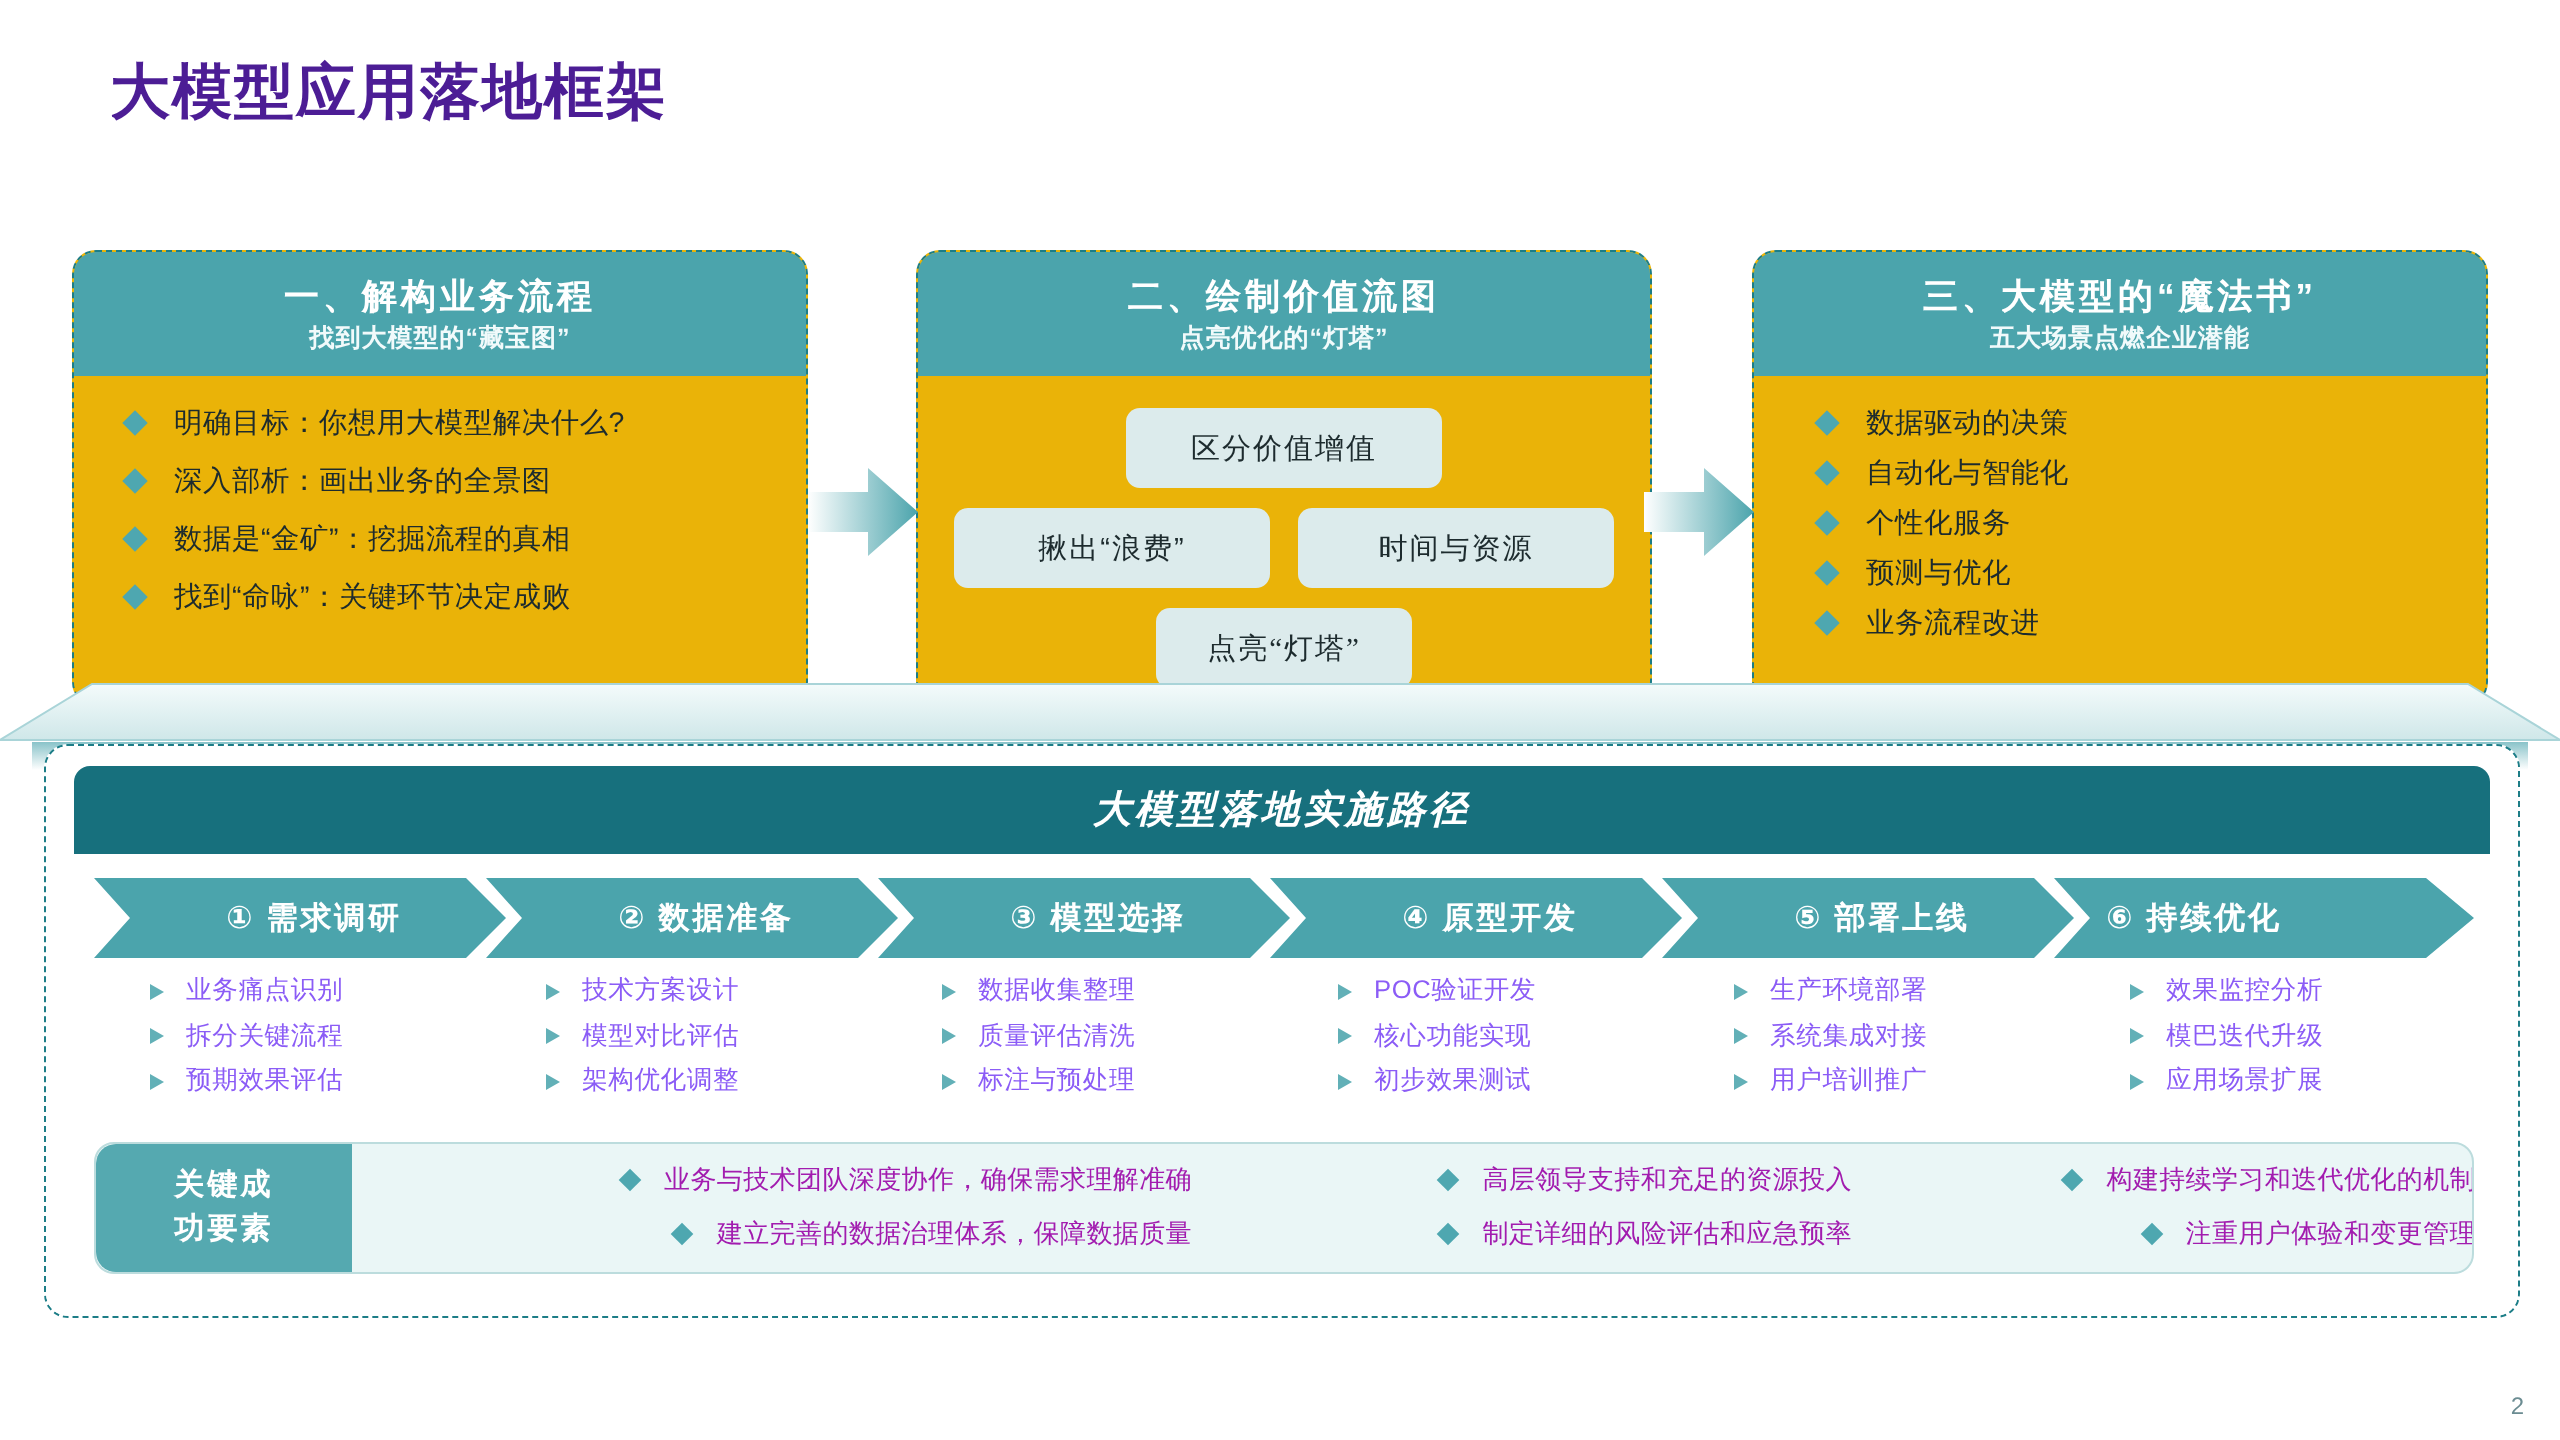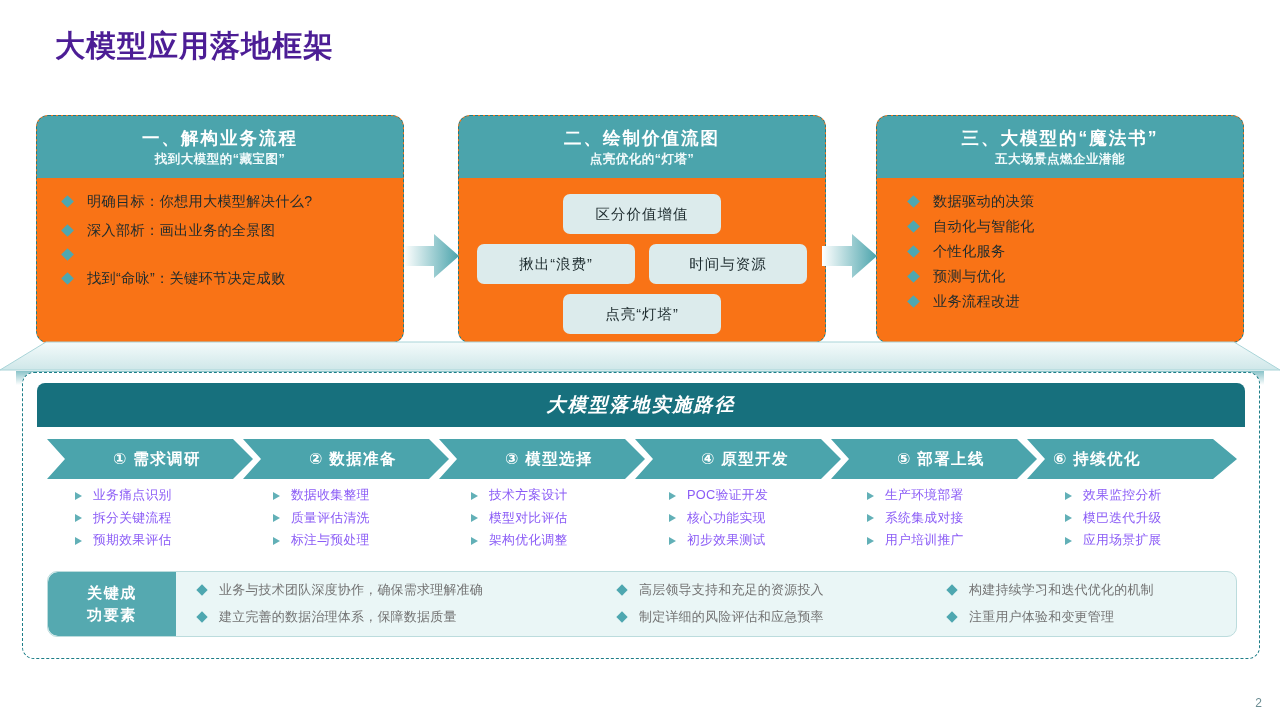--- a/index.html
+++ b/index.html
@@ -14,24 +14,24 @@
   
   .slide-title {
     position: absolute; left: 55px; top: 26px;
     font-size: 30px; font-weight: 700; color: #4c1d95;
     letter-spacing: 1px;
   }
 
   
   .cards { position:absolute; left:0; top:107px; width:1280px; height:230px; }
   .card {
-    position: absolute; top: 8px; width: 368px; height: 228px;
+    position: absolute; top: 18px; width: 368px; height: 228px;
     border: 1.6px dashed #1c7d87;
     border-radius: 12px;
-    background: #f97316;
+    background: #eab308;
     overflow: hidden;
   }
   .card.c1 { left: 36px; }
   .card.c2 { left: 458px; }
   .card.c3 { left: 876px; }
   .card-head {
     background: #4ba4ac;
     height: 62px;
     border-radius: 9px 9px 0 0;
     display: flex; flex-direction: column;
@@ -65,21 +65,21 @@
 
   
   .chips { padding: 2px 18px 0 18px; }
   .chip-row { display: flex; gap: 14px; margin-bottom: 10px; justify-content: center; }
   .chip {
     background: #dcebec; border-radius: 7px;
     height: 40px; width: 158px;
     display: flex; align-items: center; justify-content: center;
     color: #1d2b2e; font-size: 14.5px; letter-spacing: 1px;
   }
-  .chip.wide { width: 158px; }
+  .chip.wide { width: 128px; font-family: Liberation Serif, serif; }
 
   
   .arrow { position: absolute; top: 233px; width: 56px; height: 46px; }
   .arrow.a1 { left: 404px; }
   .arrow.a2 { left: 822px; }
 
   
   .funnel { position: absolute; left: 0; top: 340px; width: 1280px; height: 48px; }
 
   
@@ -152,22 +152,22 @@
     border-radius: 10px 0 0 10px;
     flex: 0 0 auto;
   }
   .ksf-cols { flex: 1; display: flex; padding: 9px 0 0 0; }
   .ksf-col { padding-left: 22px; }
   .ksf-col.w1 { width: 420px; }
   .ksf-col.w2 { width: 330px; }
   .ksf-col.w3 { width: 312px; }
   .ksf-col li {
     list-style: none; display: flex; align-items: center;
-    font-size: 13px; color: #737373; margin-bottom: 9px;
-    letter-spacing: .2px; white-space: nowrap;
+    font-size: 13px; color: #a21caf; margin-bottom: 9px;
+    letter-spacing: .2px; white-space: nowrap; justify-content: flex-end;
   }
   .kdia {
     width: 8px; height: 8px; background: #4ea7b0;
     transform: rotate(45deg); margin-right: 13px; flex: 0 0 auto;
   }
 
   .page-num {
     position: absolute; right: 18px; bottom: 10px;
     font-size: 12px; color: #6b8c92;
   }
@@ -191,20 +191,21 @@
           <li>
               <span class="dia"></span>
               <span>明确目标：你想用大模型解决什么?</span>
             </li>
           <li>
               <span class="dia"></span>
               <span>深入部析：画出业务的全景图</span>
             </li>
           <li>
               <span class="dia"></span>
+              <span>数据是“金矿”：挖掘流程的真相</span>
             </li>
           <li>
               <span class="dia"></span>
               <span>找到“命咏”：关键环节决定成败</span>
             </li>
         </ul>
       </div>
     </div>
 
     <div class="card c2">
@@ -340,43 +341,43 @@
             <span>拆分关键流程</span>
           </li>
         <li>
             <span class="tri"></span>
             <span>预期效果评估</span>
           </li>
       </ul>
       <ul class="detail-col">
         <li>
             <span class="tri"></span>
+            <span>技术方案设计</span>
+          </li>
+        <li>
+            <span class="tri"></span>
+            <span>模型对比评估</span>
+          </li>
+        <li>
+            <span class="tri"></span>
+            <span>架构优化调整</span>
+          </li>
+      </ul>
+      <ul class="detail-col">
+        <li>
+            <span class="tri"></span>
             <span>数据收集整理</span>
           </li>
         <li>
             <span class="tri"></span>
             <span>质量评估清洗</span>
           </li>
         <li>
             <span class="tri"></span>
             <span>标注与预处理</span>
-          </li>
-      </ul>
-      <ul class="detail-col">
-        <li>
-            <span class="tri"></span>
-            <span>技术方案设计</span>
-          </li>
-        <li>
-            <span class="tri"></span>
-            <span>模型对比评估</span>
-          </li>
-        <li>
-            <span class="tri"></span>
-            <span>架构优化调整</span>
           </li>
       </ul>
       <ul class="detail-col">
         <li>
             <span class="tri"></span>
             <span>POC验证开发</span>
           </li>
         <li>
             <span class="tri"></span>
             <span>核心功能实现</span>

